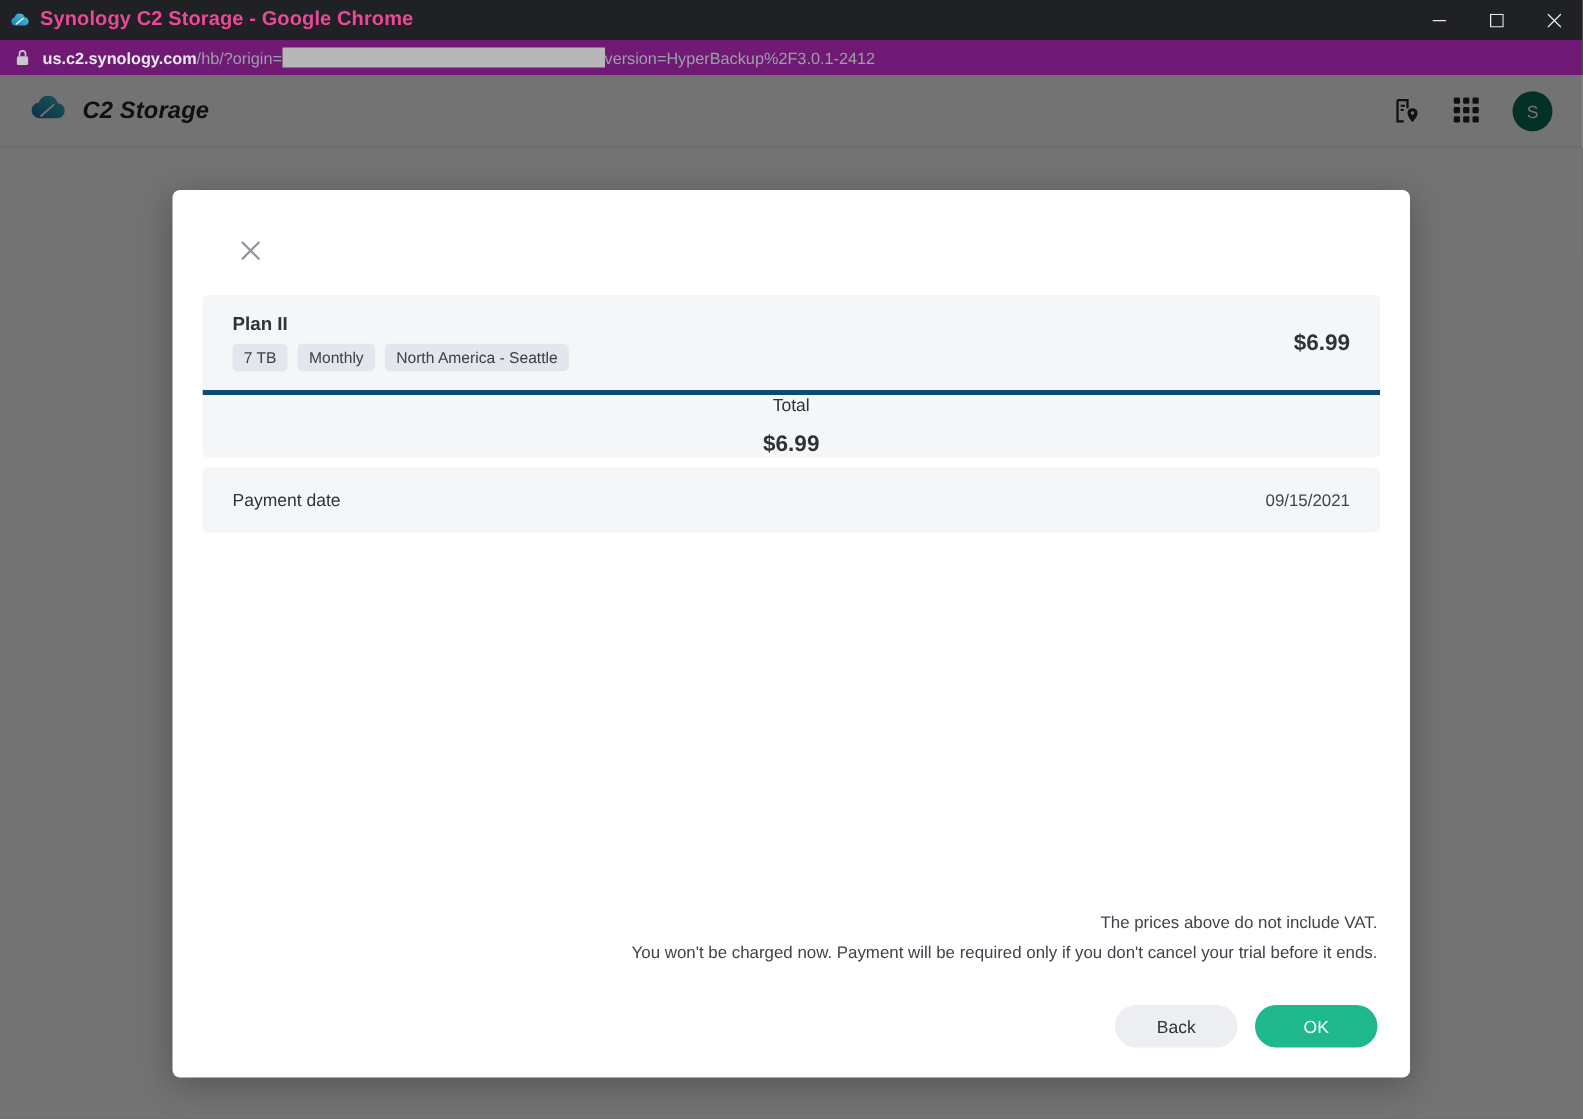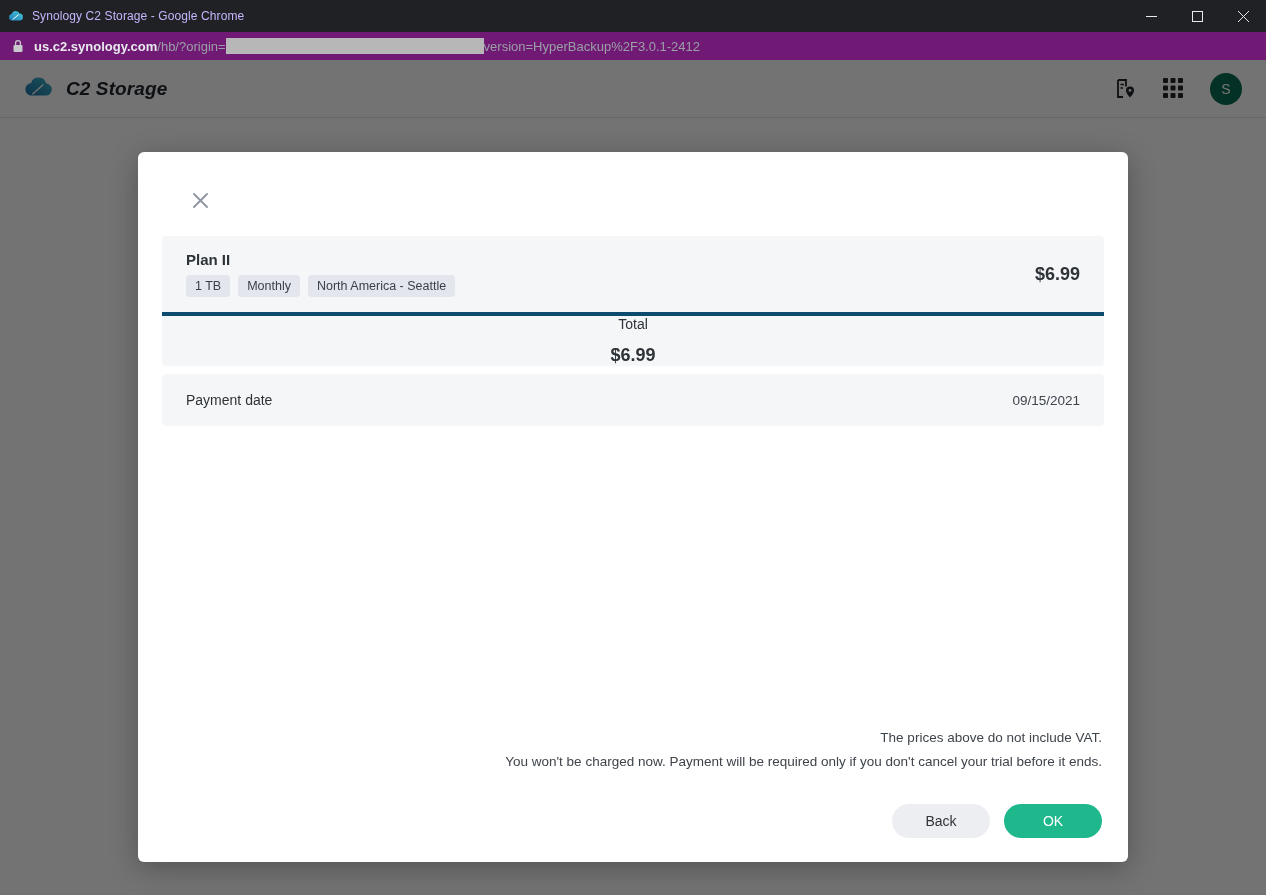--- a/index.html
+++ b/index.html
@@ -14,22 +14,23 @@
   .titlebar {
     height: 32px; background: #202124;
     display: flex; align-items: center;
     position: relative;
   }
   .tab-favicon {
     width: 16px; height: 16px; margin-left: 8px; margin-right: 8px;
     position: relative; flex: 0 0 auto;
   }
   .tab-title {
-    color: #c4b5fd; font-size: 12px; letter-spacing: .1px;
+    color: #ec4899; font-size: 16px; letter-spacing: .1px;
     white-space: nowrap;
+    font-weight: bold;
   }
   .win-controls {
     position: absolute; right: 0; top: 0; height: 32px;
     display: flex; align-items: stretch;
   }
   .win-btn {
     width: 46px; display: flex; align-items: center; justify-content: center;
     color: #e8eaed;
   }
   .win-btn svg { display: block; }
@@ -266,21 +267,21 @@
       </div>
     </div>
 
     <div class="cards">
 
       <div class="card">
         <div class="row plan">
           <div>
             <div class="plan-name">Plan II</div>
             <div class="tags">
-              <span class="tag">1 TB</span>
+              <span class="tag">7 TB</span>
               <span class="tag">Monthly</span>
               <span class="tag">North America - Seattle</span>
             </div>
           </div>
           <div class="price">$6.99</div>
         </div>
 
         <div class="row total">
           <div class="row-label">Total</div>
           <div class="price">$6.99</div>

